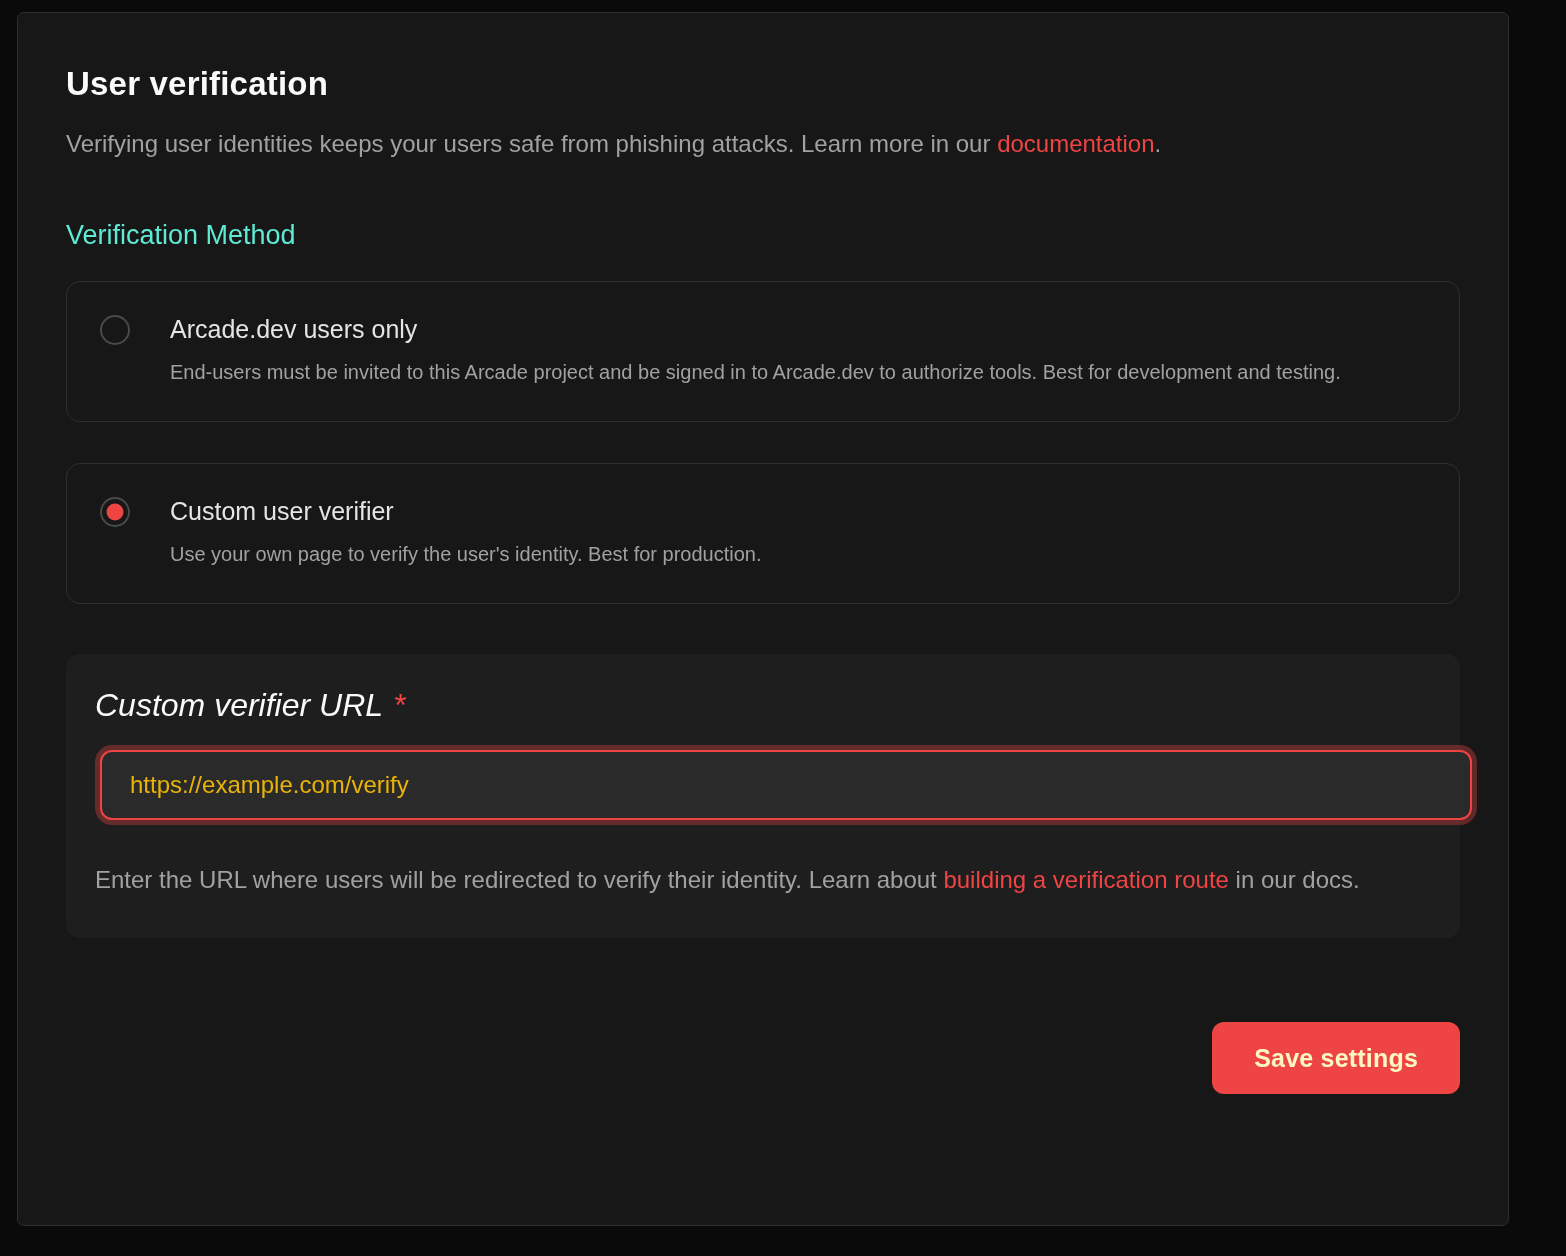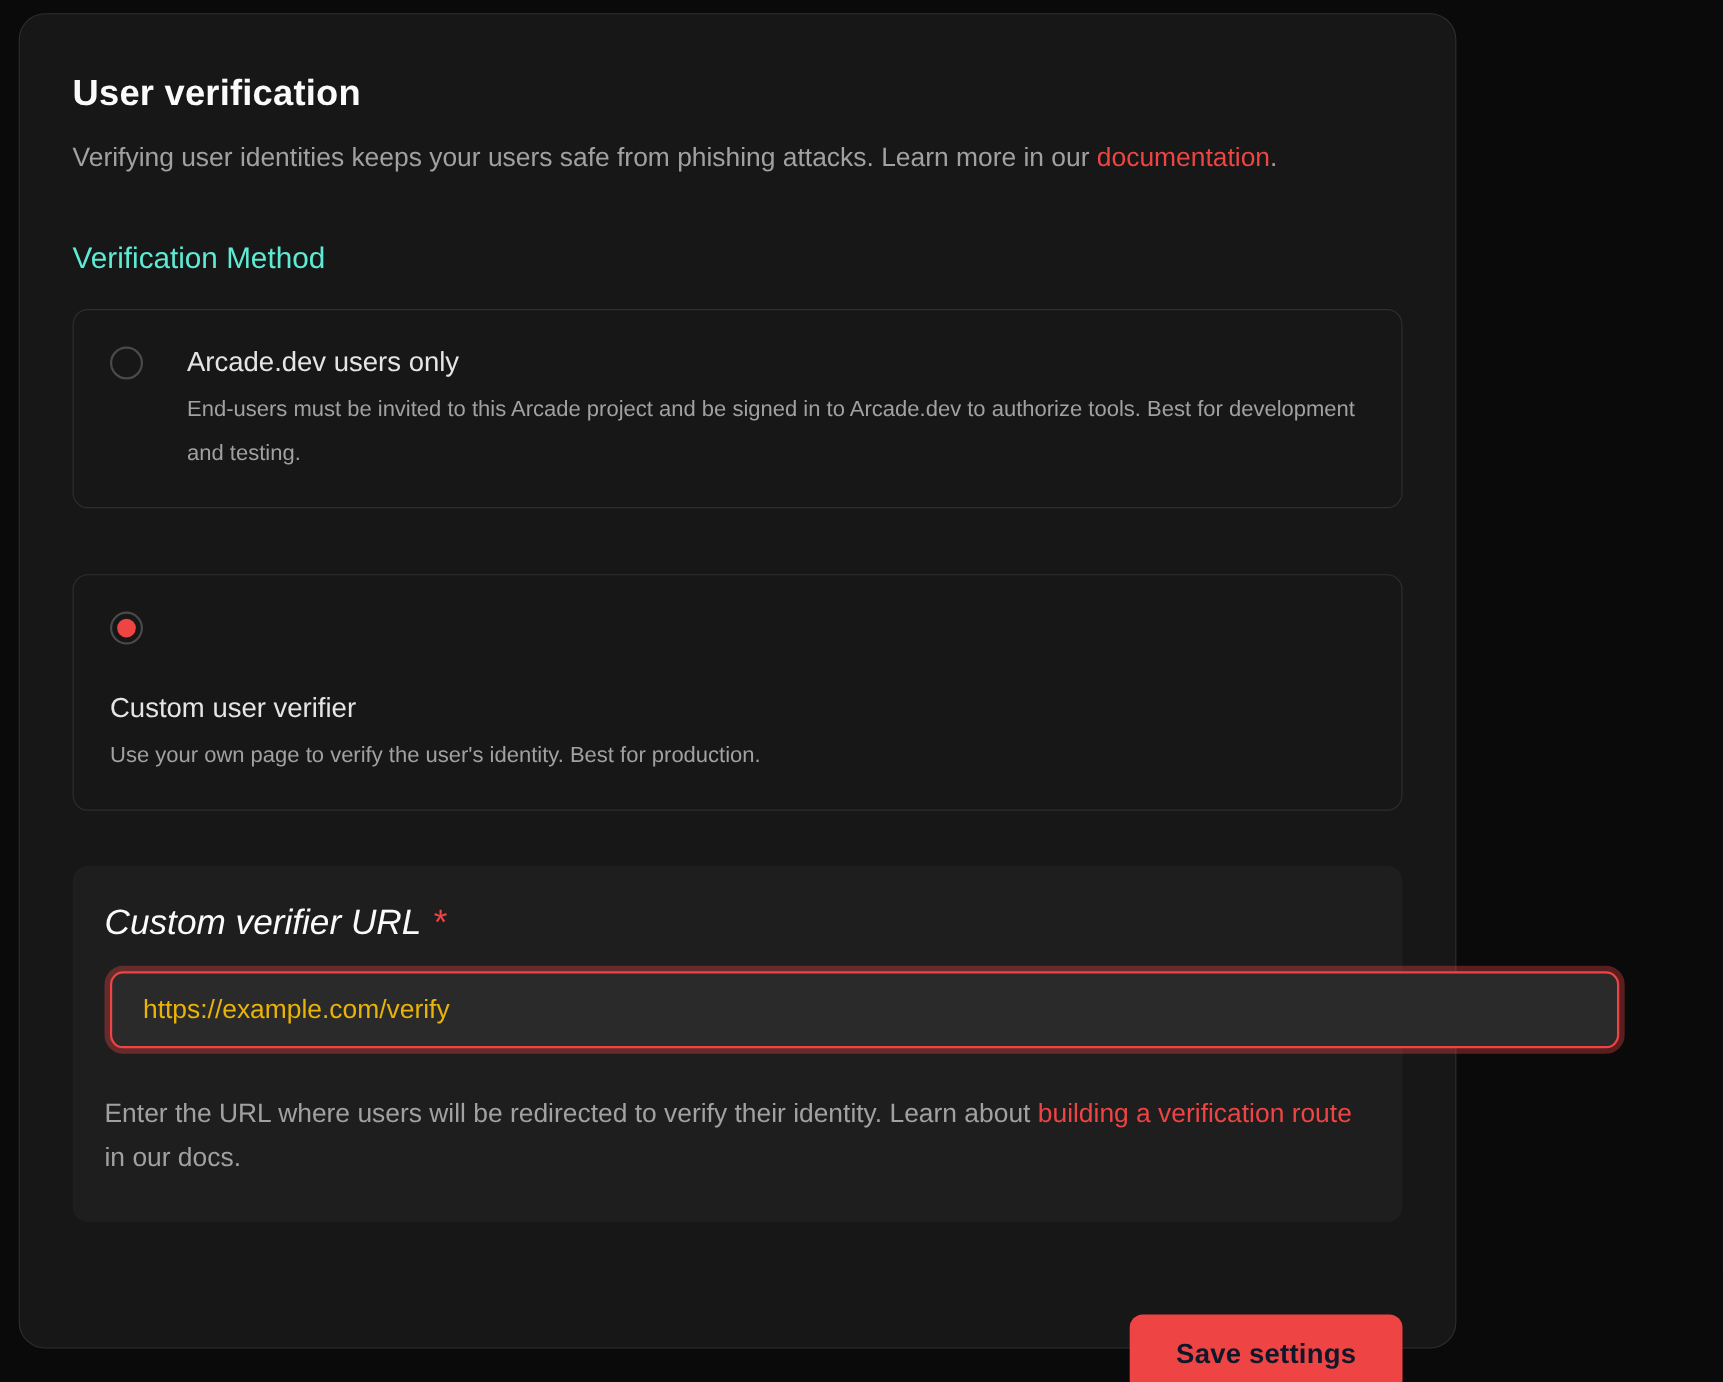--- a/index.html
+++ b/index.html
@@ -17,24 +17,24 @@
   html,body{width:1566px;height:1256px;}
   body{
     background:var(--page-bg);
     font-family:"Liberation Sans","DejaVu Sans",sans-serif;
     color:var(--white);
     overflow:hidden;
   }
   .card{
     position:absolute;
     left:17px;top:12px;
-    width:1307px;height:1214px;
+    width:1492px;height:1214px;
     background:var(--card-bg);
     border:1px solid var(--border);
-    border-radius:24px;
+    border-radius:7px;
     padding:50px 48px 32px 48px;
   }
   h1.page-title{
     font-size:33px;
     font-weight:700;
     letter-spacing:.2px;
     line-height:42px;
     color:#fafafa;
   }
   .intro{
@@ -58,21 +58,21 @@
   .option{
     margin-top:28px;
     border:1px solid var(--border);
     border-radius:14px;
     padding:29px 34px 29px 33px;
     display:flex;
     align-items:flex-start;
     gap:40px;
     cursor:pointer;
   }
-  .option + .option{margin-top:60px;flex-direction:column;}
+  .option + .option{margin-top:41px;}
   .radio{
     flex:0 0 auto;
     width:30px;height:30px;
     margin-top:4px;
     border-radius:50%;
     border:2px solid var(--radio-ring);
     background:transparent;
     position:relative;
   }
   .radio.checked::after{
@@ -134,21 +134,21 @@
     color:var(--gray);
     max-width:1385px;
   }
   .footer{
     margin-top:84px;
     display:flex;
     justify-content:flex-end;
   }
   .save-btn{
     background:var(--red);
-    color:#0f172a;
+    color:#fef9c3;
     border:none;
     border-radius:12px;
     height:72px;
     padding:0 42px;
     font-family:"Liberation Sans","DejaVu Sans",sans-serif;
     font-size:25px;
     font-weight:600;
     letter-spacing:.2px;
     cursor:pointer;
   }

